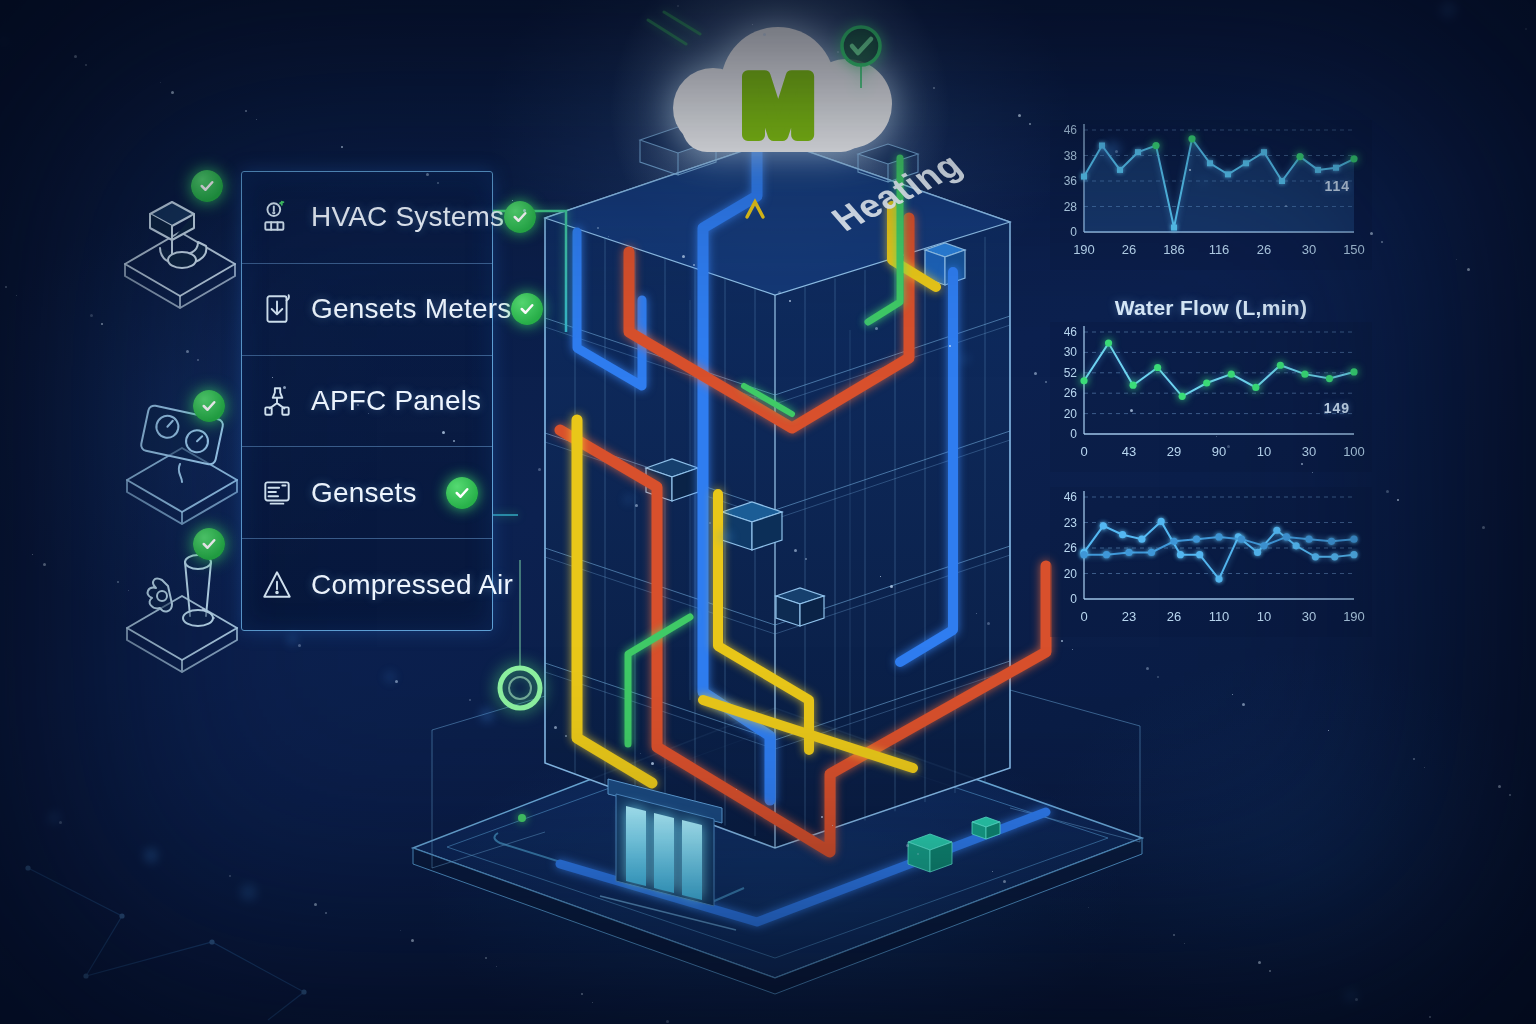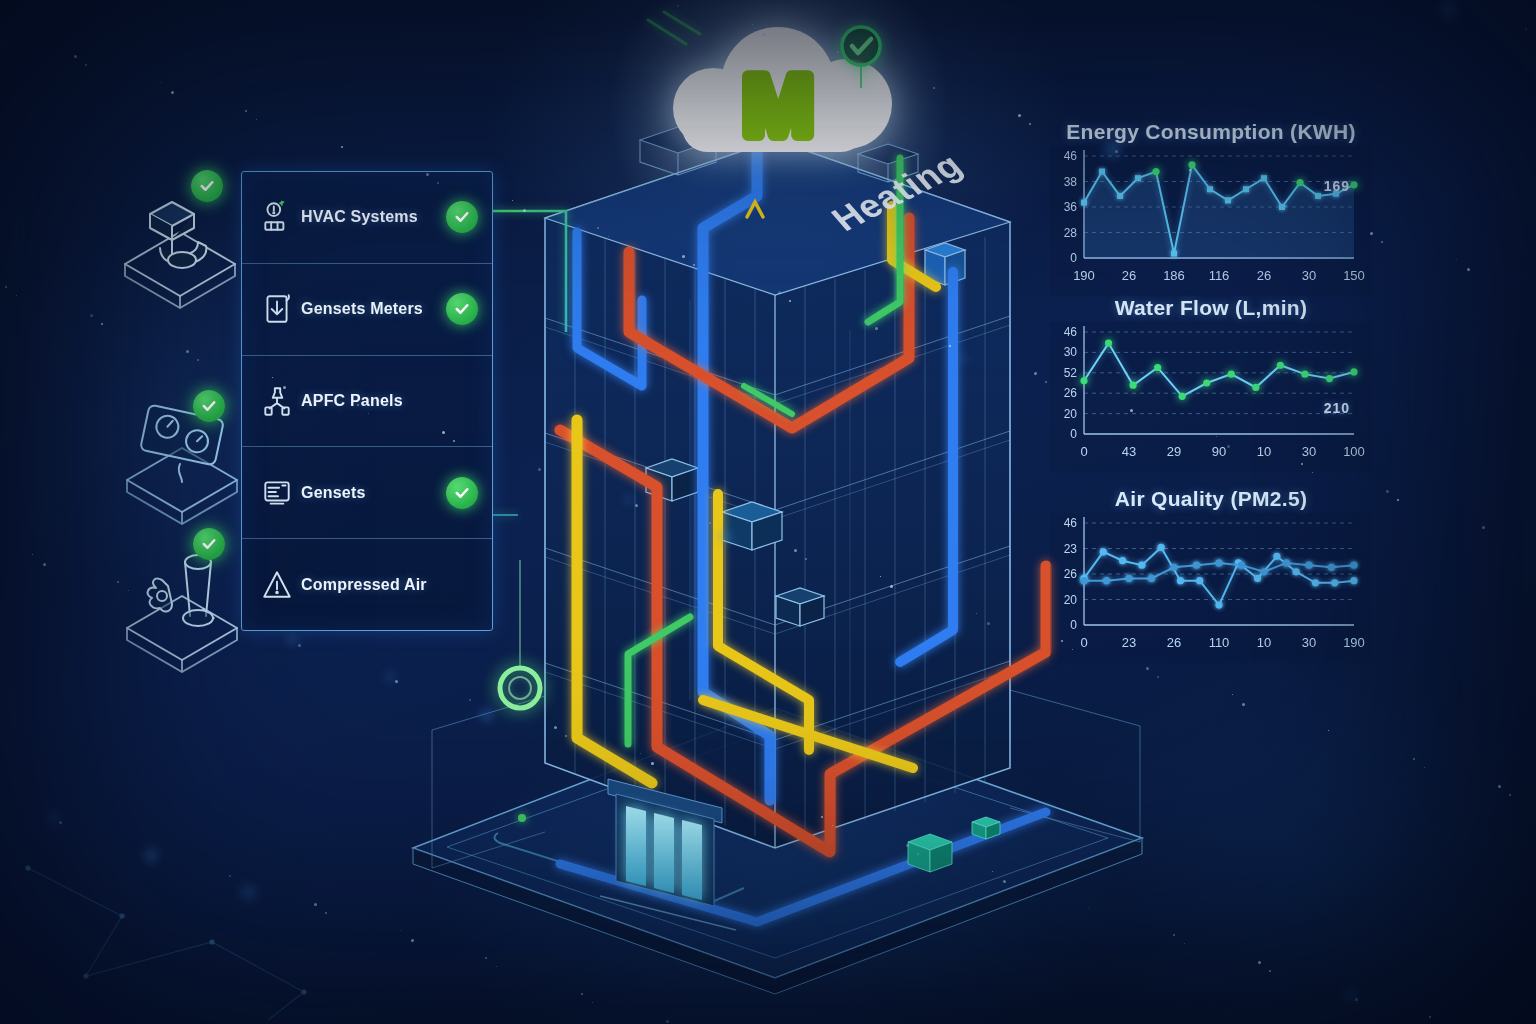--- a/index.html
+++ b/index.html
@@ -29,21 +29,21 @@
     display:flex;flex-direction:column;
   }
   .panel-row{
     flex:1;display:flex;align-items:center;padding:0 14px 0 16px;
     border-bottom:1px solid rgba(120,175,230,0.45);cursor:pointer;
   }
   .panel-row:last-child{border-bottom:none;}
   .row-icon{width:38px;height:38px;flex:0 0 38px;display:flex;align-items:center;justify-content:center;}
   .row-icon svg{width:34px;height:34px;stroke:#d7e9f7;fill:none;stroke-width:1.8;stroke-linecap:round;stroke-linejoin:round;}
   .row-label{
-    margin-left:5px;flex:1;color:#eef6ff;font-size:16px;font-weight:bold;letter-spacing:0.2px;
+    margin-left:15px;flex:1;color:#eef6ff;font-size:28px;font-weight:normal;letter-spacing:0.2px;
     text-shadow:0 0 8px rgba(140,200,255,0.35);white-space:nowrap;
   }
   .row-check{
     width:32px;height:32px;border-radius:50%;flex:0 0 32px;
     background:radial-gradient(circle at 35% 30%, #55da72, #28b14a 70%);
     box-shadow:0 0 14px rgba(60,220,110,0.85);
     display:flex;align-items:center;justify-content:center;
   }
   .row-check svg{width:18px;height:18px;stroke:#ffffff;stroke-width:3.4;fill:none;stroke-linecap:round;stroke-linejoin:round;}
 
@@ -400,21 +400,20 @@
         <path d="M 16,4 L 28,27 H 4 Z"></path>
         <line x1="16" y1="13" x2="16" y2="20"></line>
             <circle cx="16" cy="23" r="0.8"></circle>
       </svg>
     </span>
     <span class="row-label">Compressed Air</span>
   </div>
 </div>
 
 <div class="chart" style="left:1050px;top:120px;">
-  <div class="chart-title">Energy Consumption (KWH)</div>
   <svg class="plot" viewBox="0 0 322 150">
         <line x1="34" y1="10" x2="304" y2="10" class="grid"></line>
         <text x="27" y="14" class="ytick">46</text>
         <line x1="34" y1="35.5" x2="304" y2="35.5" class="grid"></line>
         <text x="27" y="39.5" class="ytick">38</text>
         <line x1="34" y1="61" x2="304" y2="61" class="grid"></line>
         <text x="27" y="65" class="ytick">36</text>
         <line x1="34" y1="86.5" x2="304" y2="86.5" class="grid"></line>
         <text x="27" y="90.5" class="ytick">28</text>
         <line x1="34" y1="112" x2="304" y2="112" class="axis"></line>
@@ -439,21 +438,21 @@
         <rect x="157" y="40.26086956521739" width="6" height="6" fill="#58c8f5" class="mk"></rect>
         <rect x="175" y="51.34782608695652" width="6" height="6" fill="#58c8f5" class="mk"></rect>
         <rect x="193" y="40.26086956521739" width="6" height="6" fill="#58c8f5" class="mk"></rect>
         <rect x="211" y="29.17391304347825" width="6" height="6" fill="#58c8f5" class="mk"></rect>
         <rect x="229" y="58" width="6" height="6" fill="#58c8f5" class="mk"></rect>
         <circle cx="250" cy="36.60869565217392" r="3.6" fill="#3bdd78" class="mkg"></circle>
         <rect x="265" y="46.91304347826087" width="6" height="6" fill="#58c8f5" class="mk"></rect>
         <rect x="283" y="44.69565217391305" width="6" height="6" fill="#58c8f5" class="mk"></rect>
         <circle cx="304" cy="38.82608695652175" r="3.6" fill="#3bdd78" class="mkg"></circle>
       </svg>
-  <span class="chart-annot" style="right:22px;top:58px;">169</span>
+  <span class="chart-annot" style="right:22px;top:58px;">114</span>
 </div>
 
 <div class="chart" style="left:1050px;top:296px;">
   <div class="chart-title">Water Flow (L,min)</div>
   <svg class="plot" viewBox="0 0 322 150">
         <line x1="34" y1="10" x2="304" y2="10" class="grid"></line>
         <text x="27" y="14" class="ytick">46</text>
         <line x1="34" y1="30.4" x2="304" y2="30.4" class="grid"></line>
         <text x="27" y="34.4" class="ytick">30</text>
         <line x1="34" y1="50.8" x2="304" y2="50.8" class="grid"></line>
@@ -479,25 +478,24 @@
         <circle cx="107.63636363636364" cy="45.47826086956522" r="3.6" fill="#3bdd78" class="mkg"></circle>
         <circle cx="132.1818181818182" cy="74.30434782608697" r="3.6" fill="#3bdd78" class="mkg"></circle>
         <circle cx="156.72727272727275" cy="61" r="3.6" fill="#3bdd78" class="mkg"></circle>
         <circle cx="181.27272727272728" cy="52.13043478260869" r="3.6" fill="#3bdd78" class="mkg"></circle>
         <circle cx="205.8181818181818" cy="65.43478260869566" r="3.6" fill="#3bdd78" class="mkg"></circle>
         <circle cx="230.36363636363637" cy="43.26086956521739" r="3.6" fill="#3bdd78" class="mkg"></circle>
         <circle cx="254.9090909090909" cy="52.13043478260869" r="3.6" fill="#3bdd78" class="mkg"></circle>
         <circle cx="279.4545454545455" cy="56.56521739130435" r="3.6" fill="#3bdd78" class="mkg"></circle>
         <circle cx="304" cy="49.91304347826087" r="3.6" fill="#3bdd78" class="mkg"></circle>
       </svg>
-  <span class="chart-annot" style="right:22px;top:104px;">210</span>
+  <span class="chart-annot" style="right:22px;top:104px;">149</span>
 </div>
 
 <div class="chart" style="left:1050px;top:487px;">
-  <div class="chart-title">Air Quality (PM2.5)</div>
   <svg class="plot" viewBox="0 0 322 150">
         <line x1="34" y1="10" x2="304" y2="10" class="grid"></line>
         <text x="27" y="14" class="ytick">46</text>
         <line x1="34" y1="35.5" x2="304" y2="35.5" class="grid"></line>
         <text x="27" y="39.5" class="ytick">23</text>
         <line x1="34" y1="61" x2="304" y2="61" class="grid"></line>
         <text x="27" y="65" class="ytick">26</text>
         <line x1="34" y1="86.5" x2="304" y2="86.5" class="grid"></line>
         <text x="27" y="90.5" class="ytick">20</text>
         <line x1="34" y1="112" x2="304" y2="112" class="axis"></line>

